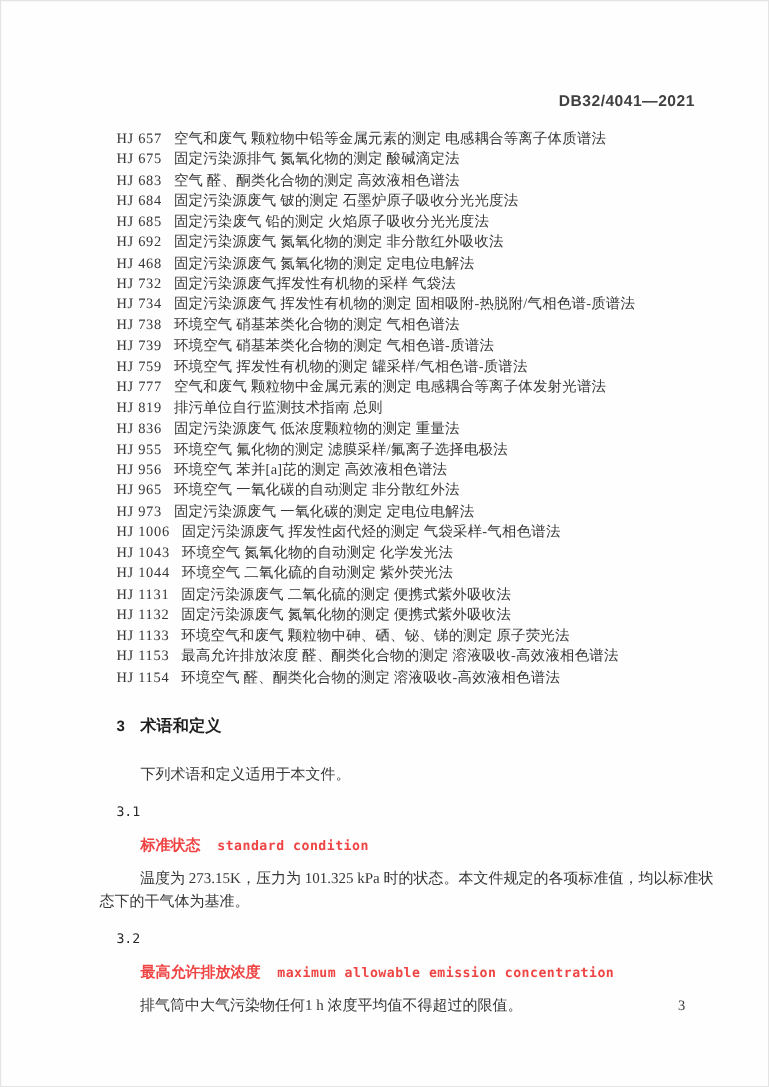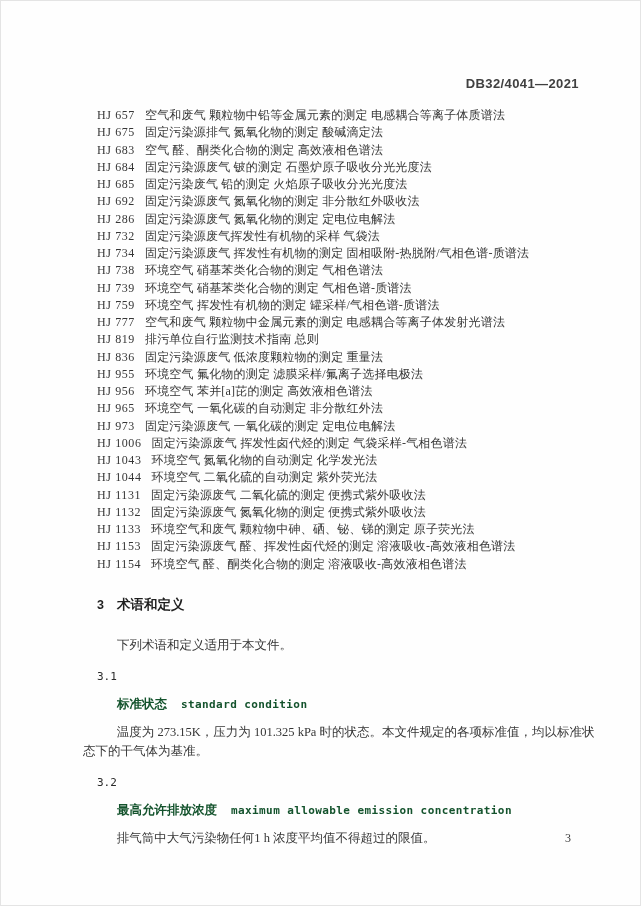--- a/index.html
+++ b/index.html
@@ -39,21 +39,21 @@
     margin: 0 0 0 14px;
     font-size: 13.5px; font-weight: bold; color: #1f1f1f;
   }
   .sec-heading .sec-num { margin-right: 13px; font-family: "Liberation Sans", sans-serif; font-size: 12.5px; }
   .intro { margin: 23px 0 0 34px; }
   .term-num {
     margin: 16px 0 0 14px;
     font-family: "DejaVu Sans Mono", monospace;
     font-size: 11px; color: #2a2a2a;
   }
-  .term-line { margin: 13px 0 0 34px; font-weight: bold; color: #14532d; }
+  .term-line { margin: 13px 0 0 34px; font-weight: bold; color: #ef4444; }
   .term-en {
     font-family: "DejaVu Sans Mono", monospace;
     font-size: 11px; margin-left: 14px; letter-spacing: 0.4px;
   }
   .term-def {
     margin: 10px 0 0 0;
     text-indent: 2.7em;
     line-height: 18.5px;
   }
   .page-num {
@@ -94,21 +94,21 @@
         <span class="std-code">HJ 685</span>
         <span class="std-title">固定污染废气 铅的测定 火焰原子吸收分光光度法</span>
       </li>
 
       <li class="std-item">
         <span class="std-code">HJ 692</span>
         <span class="std-title">固定污染源废气 氮氧化物的测定 非分散红外吸收法</span>
       </li>
 
       <li class="std-item">
-        <span class="std-code">HJ 286</span>
+        <span class="std-code">HJ 468</span>
         <span class="std-title">固定污染源废气 氮氧化物的测定 定电位电解法</span>
       </li>
 
       <li class="std-item">
         <span class="std-code">HJ 732</span>
         <span class="std-title">固定污染源废气挥发性有机物的采样 气袋法</span>
       </li>
 
       <li class="std-item">
         <span class="std-code">HJ 734</span>
@@ -191,21 +191,21 @@
         <span class="std-title">固定污染源废气 氮氧化物的测定 便携式紫外吸收法</span>
       </li>
 
       <li class="std-item">
         <span class="std-code">HJ 1133</span>
         <span class="std-title">环境空气和废气 颗粒物中砷、硒、铋、锑的测定 原子荧光法</span>
       </li>
 
       <li class="std-item">
         <span class="std-code">HJ 1153</span>
-        <span class="std-title">固定污染源废气 醛、挥发性卤代烃的测定 溶液吸收-高效液相色谱法</span>
+        <span class="std-title">最高允许排放浓度 醛、酮类化合物的测定 溶液吸收-高效液相色谱法</span>
       </li>
 
       <li class="std-item">
         <span class="std-code">HJ 1154</span>
         <span class="std-title">环境空气 醛、酮类化合物的测定 溶液吸收-高效液相色谱法</span>
       </li>
 
   </ul>
 
   <div class="section">

